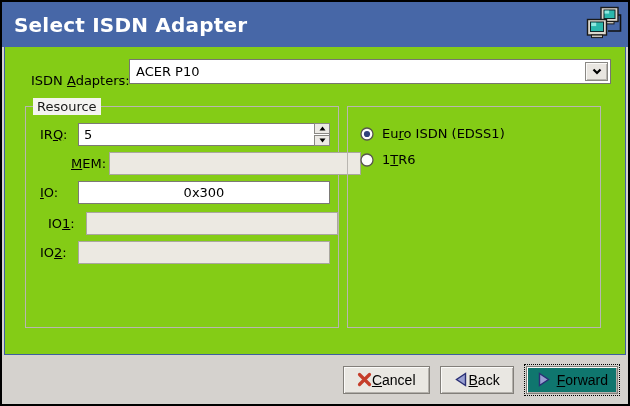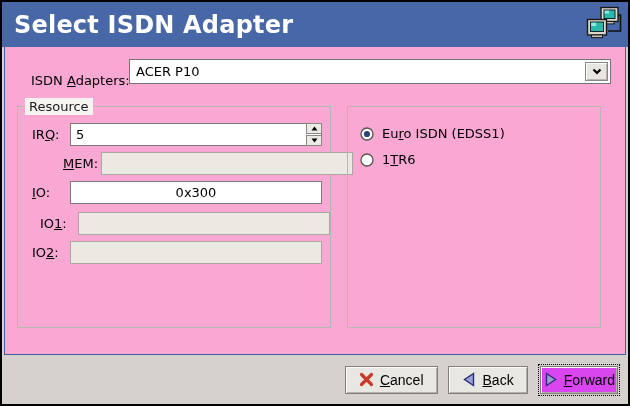--- a/index.html
+++ b/index.html
@@ -6,27 +6,27 @@
   .window{
     position:relative;width:630px;height:406px;box-sizing:border-box;
     border:2px solid #000;background:#d5d2ce;overflow:hidden;
   }
   
   .titlebar{
     position:absolute;left:0;top:0;right:0;height:45px;
     background:#4767a7;display:flex;align-items:center;
   }
   .titlebar .title{
-    color:#fff;font-size:24px;font-weight:bold;margin-left:12px;letter-spacing:0.2px;
+    color:#fff;font-size:20px;font-weight:bold;margin-left:12px;letter-spacing:0.2px;
   }
   .titlebar .titleicon{position:absolute;right:5px;top:4px;width:38px;height:37px;}
   
   .page{
     position:absolute;left:2px;right:2px;top:45px;height:308px;box-sizing:border-box;
-    background:#f9a8d4;border:1px solid #3f5f9f;border-top:none;
+    background:#84cc16;border:1px solid #3f5f9f;border-top:none;
   }
   .row-label{
     position:absolute;left:26px;top:21px;height:25px;line-height:25px;
     font-size:13px;color:#000;
   }
   .mnemo{text-decoration:underline;}
   .combo{
     position:absolute;left:124px;right:14px;top:12px;height:25px;box-sizing:border-box;
     background:#fff;border:1px solid #77756f;
   }
@@ -40,21 +40,21 @@
     display:flex;align-items:center;justify-content:center;
   }
   
   .group{
     position:absolute;box-sizing:border-box;border:1px solid #b9b6b0;
   }
   .group .legend{
     position:absolute;top:-9px;left:7px;background:#f5f4f1;padding:0 4px;
     font-size:13px;color:#1a1a1a;line-height:17px;
   }
-  .group-resource{left:12px;top:59px;width:314px;height:222px;}
+  .group-resource{left:20px;top:59px;width:314px;height:222px;}
   .group-dchannel{left:342px;top:59px;width:254px;height:222px;}
   .f-label{
     position:absolute;left:14px;font-size:13px;color:#000;height:23px;line-height:23px;
   }
   .field{
     position:absolute;left:52px;width:252px;height:23px;box-sizing:border-box;
     border:1px solid #7c7a75;background:#fff;font-family:inherit;
     font-size:13px;color:#000;padding:0 5px;outline:none;
   }
   .field.disabled{background:#ece9e2;border:1px solid #aaa79f;}
@@ -75,31 +75,31 @@
   .radio-row{position:absolute;left:12px;height:17px;display:flex;align-items:center;}
   .radio-row.o1{top:18px;} .radio-row.o2{top:44px;}
   .radio-row .rlabel{font-size:13px;color:#000;margin-left:8px;}
   
   .footer{
     position:absolute;left:0;right:0;bottom:0;height:49px;background:#d5d2ce;
     display:flex;align-items:center;justify-content:flex-end;gap:10px;padding-right:6px;
     box-sizing:border-box;
   }
   .btn{
-    height:28px;box-sizing:border-box;display:flex;align-items:center;gap:6px;
+    height:28px;box-sizing:border-box;display:flex;align-items:center;
     padding:0 13px;background:#e9e7e2;border:1px solid #827f7a;
     box-shadow:inset 1px 1px 0 #fbfaf8, inset -1px -1px 0 #b3b0ab;
     font-size:14px;color:#000;cursor:default;
   }
   .btn-default{
     height:32px;border:1px dotted #000;background:#d5d2ce;padding:1px;display:flex;
   }
   .btn-default .btn-inner{
-    flex:1;display:flex;align-items:center;gap:6px;padding:0 2px;
-    background:#d946ef;border:1px solid #827f7a;
+    flex:1;display:flex;align-items:center;gap:6px;padding:0 9px;
+    background:#0f766e;border:1px solid #827f7a;
     box-shadow:inset 1px 1px 0 #fbfaf8, inset -1px -1px 0 #b3b0ab;
     font-size:14px;color:#000;
   }
 </style>
 </head>
 <body>
 
 <div class="window">
 
   <div class="titlebar">

